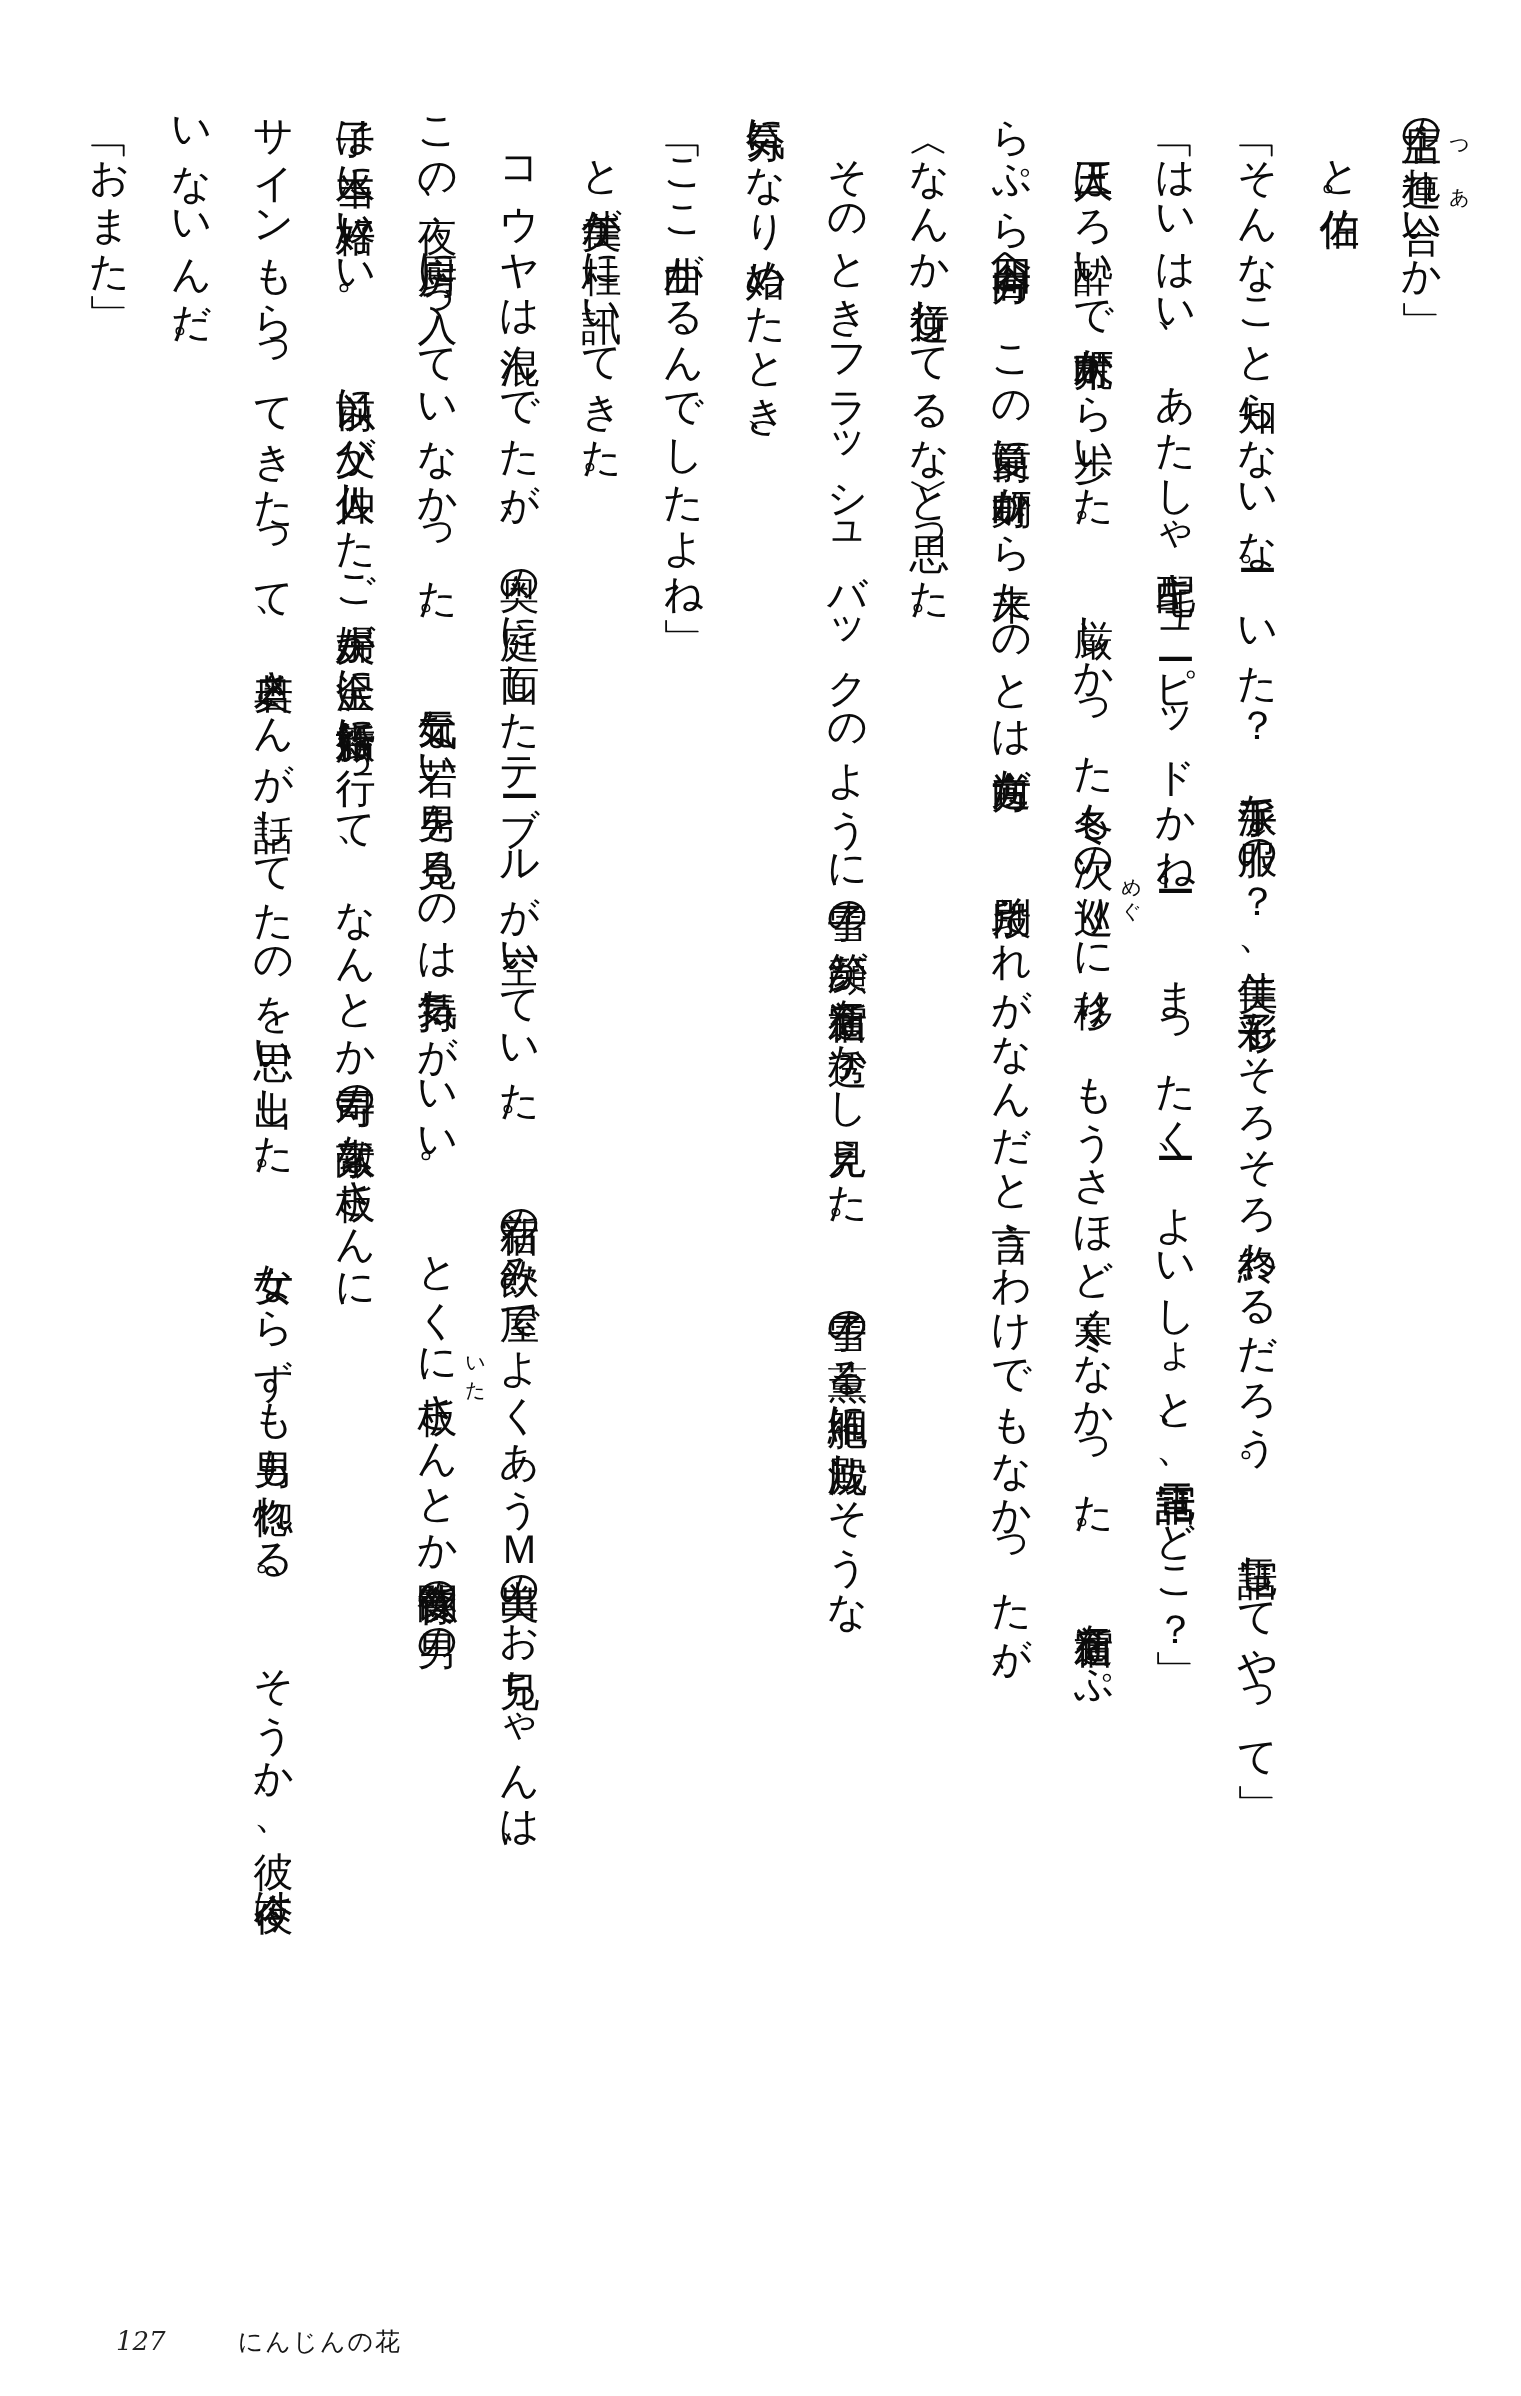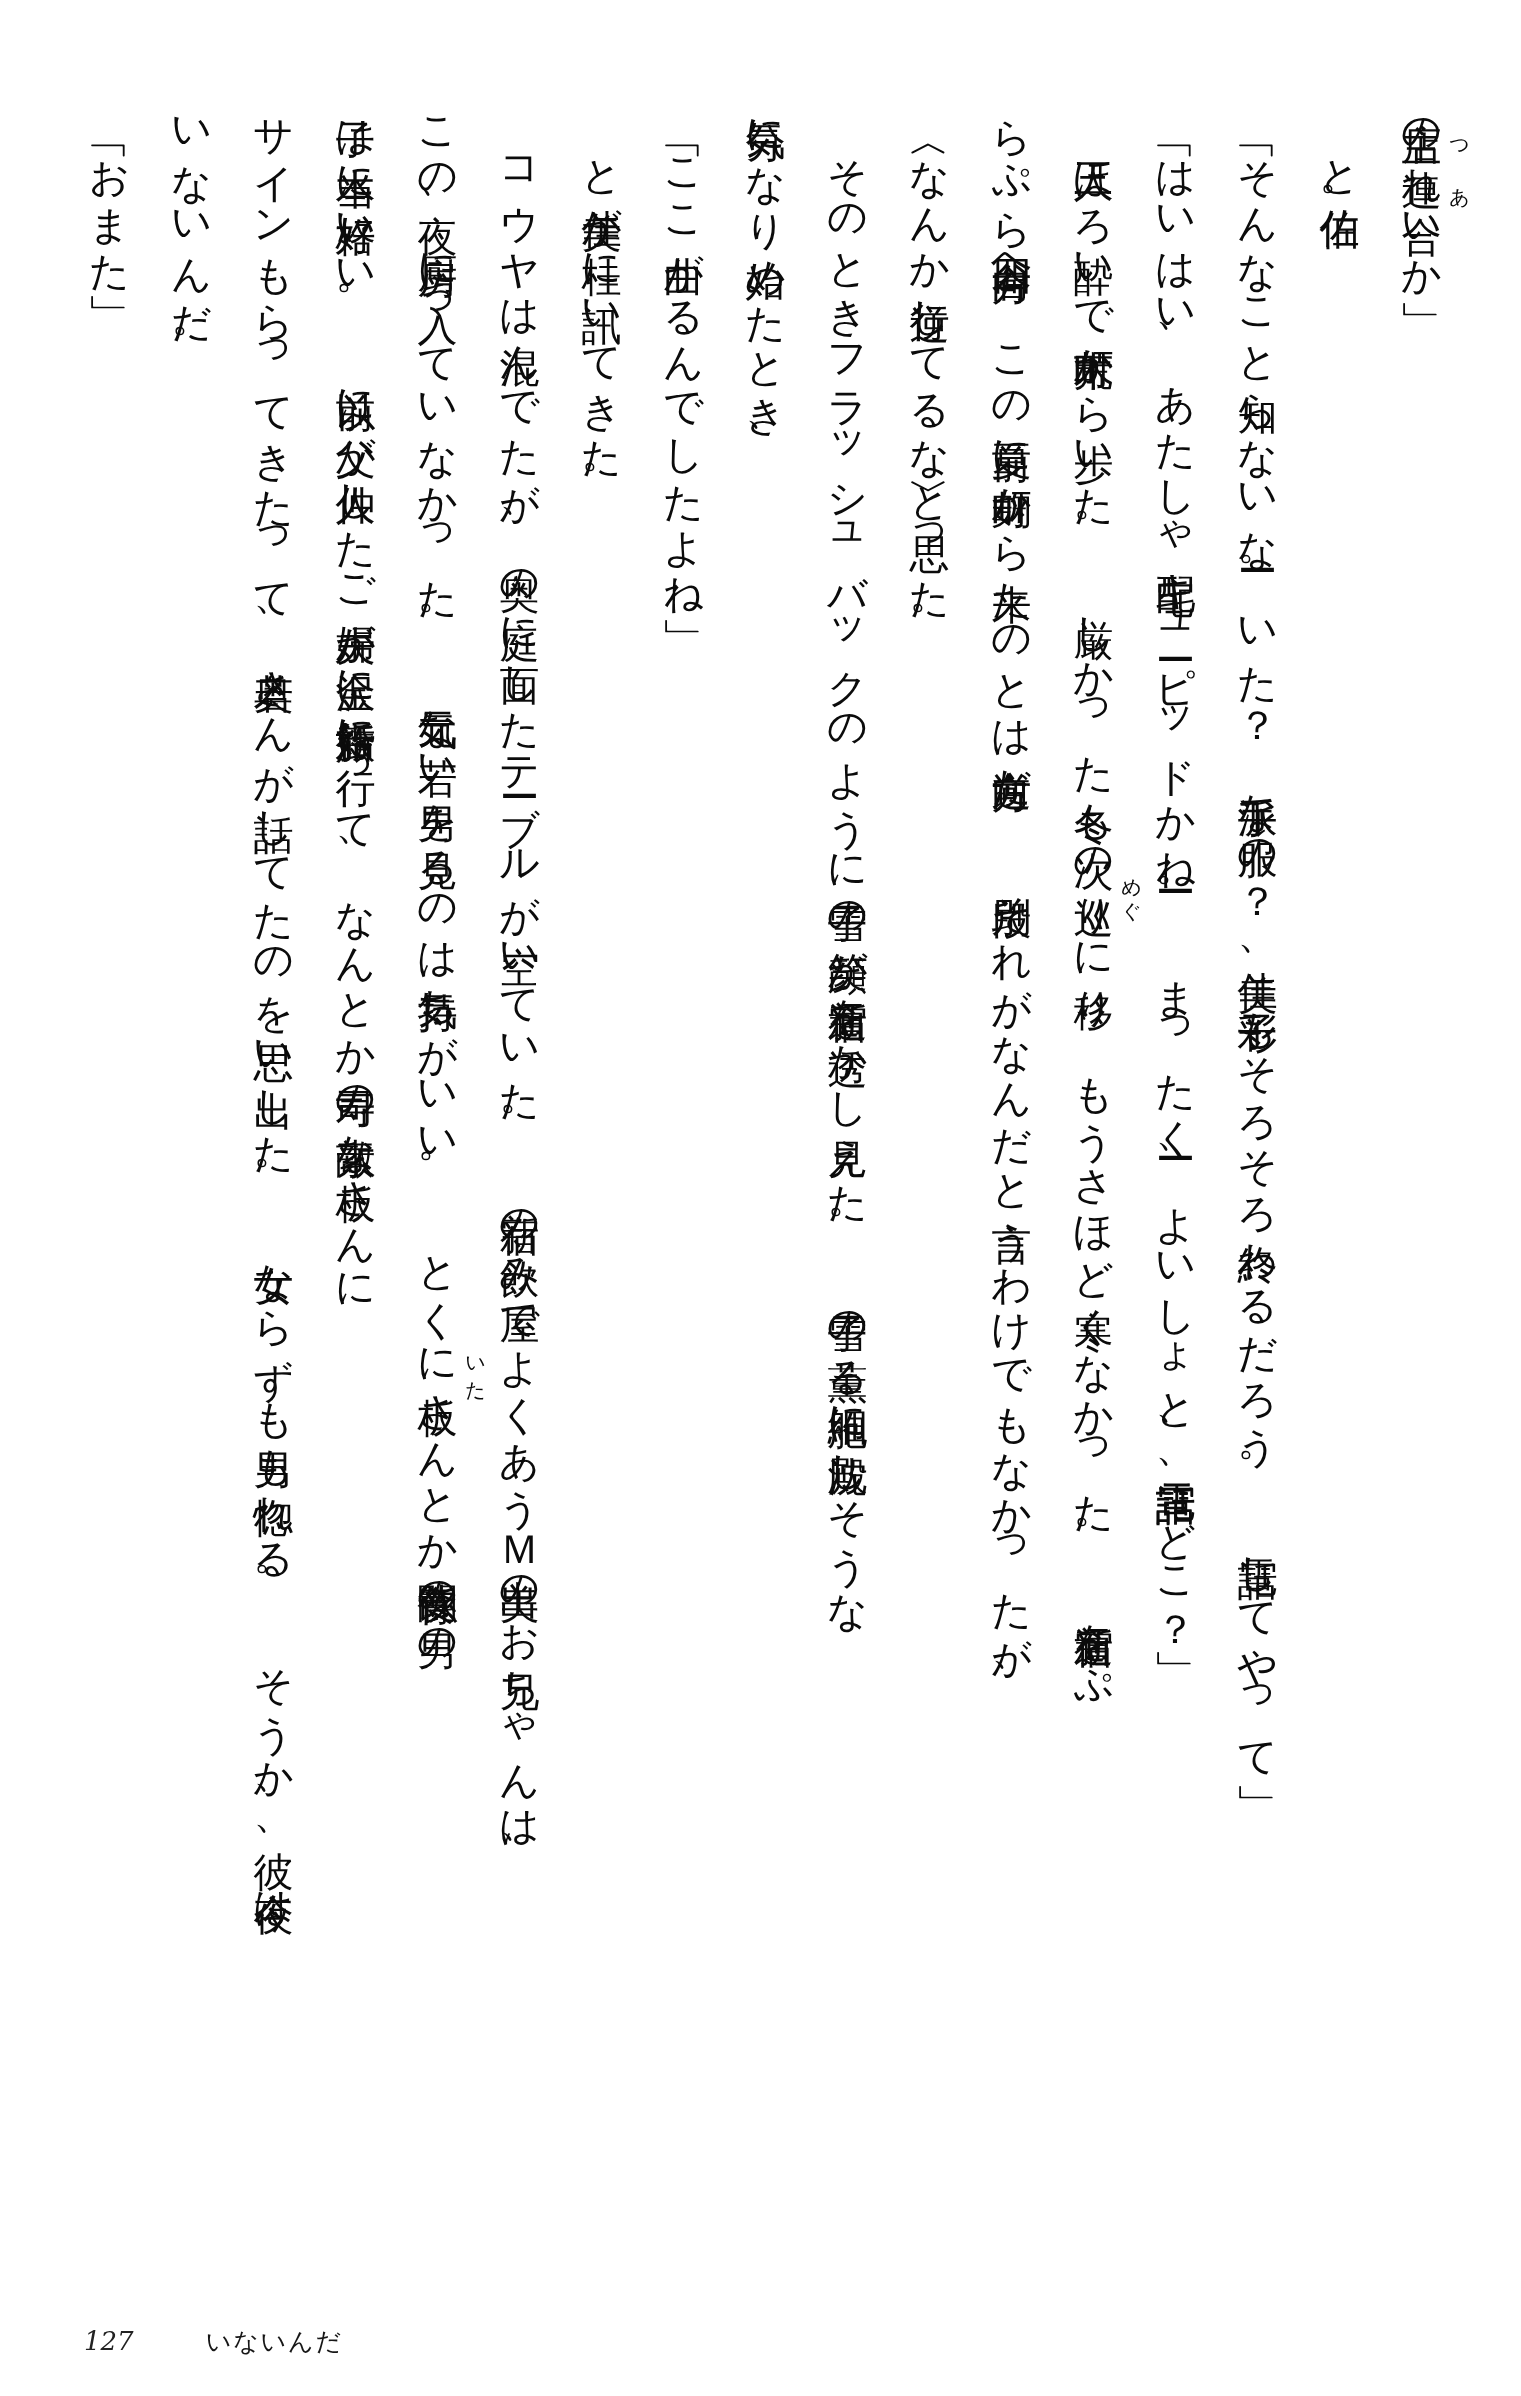--- a/index.html
+++ b/index.html
@@ -54,20 +54,21 @@
     left: 84px;
     top: 2325px;
     display: flex;
     align-items: baseline;
     gap: 72px;
   }
   .page-num {
     font-size: 26px;
     font-style: italic;
     color: #222222;
+    margin-left: 32px;
   }
   .book-title {
     font-size: 25px;
     letter-spacing: 1.9px;
     color: #161616;
   }
 </style>
 </head>
 <body>
 
@@ -88,17 +89,17 @@
       <div class="line indent">コウヤは混んでたが、奥の庭に面したテーブルが空いていた。　新宿の飲み屋でよくあうＭ美出のお兄ちゃんは、</div>
       <div class="line">この夜、厨房に入っていなかった。　元気な若い男を見るのは気持ちがいい。　とくに<span class="rb">板<span class="rt">いた</span></span>さんとか飲食関係の男の</div>
       <div class="line">子は本当に格好いい。　以前に父が仲人したご夫婦が金沢に新婚旅行に行って、なんとか寿司の素敵な板さんに</div>
       <div class="line">サインもらってきたって、若奥さんが話してたのを思い出した。　女ならずも男も惚れる。　そうか、彼、今夜は</div>
       <div class="line">いないんだ。</div>
       <div class="line indent">「おまた」</div>
     </main>
 
   <footer class="footer">
     <span class="page-num">127</span>
-    <span class="book-title">いないんだ</span>
+    <span class="book-title">にんじんの花</span>
   </footer>
 
 </div>
 
 
 </body></html>

